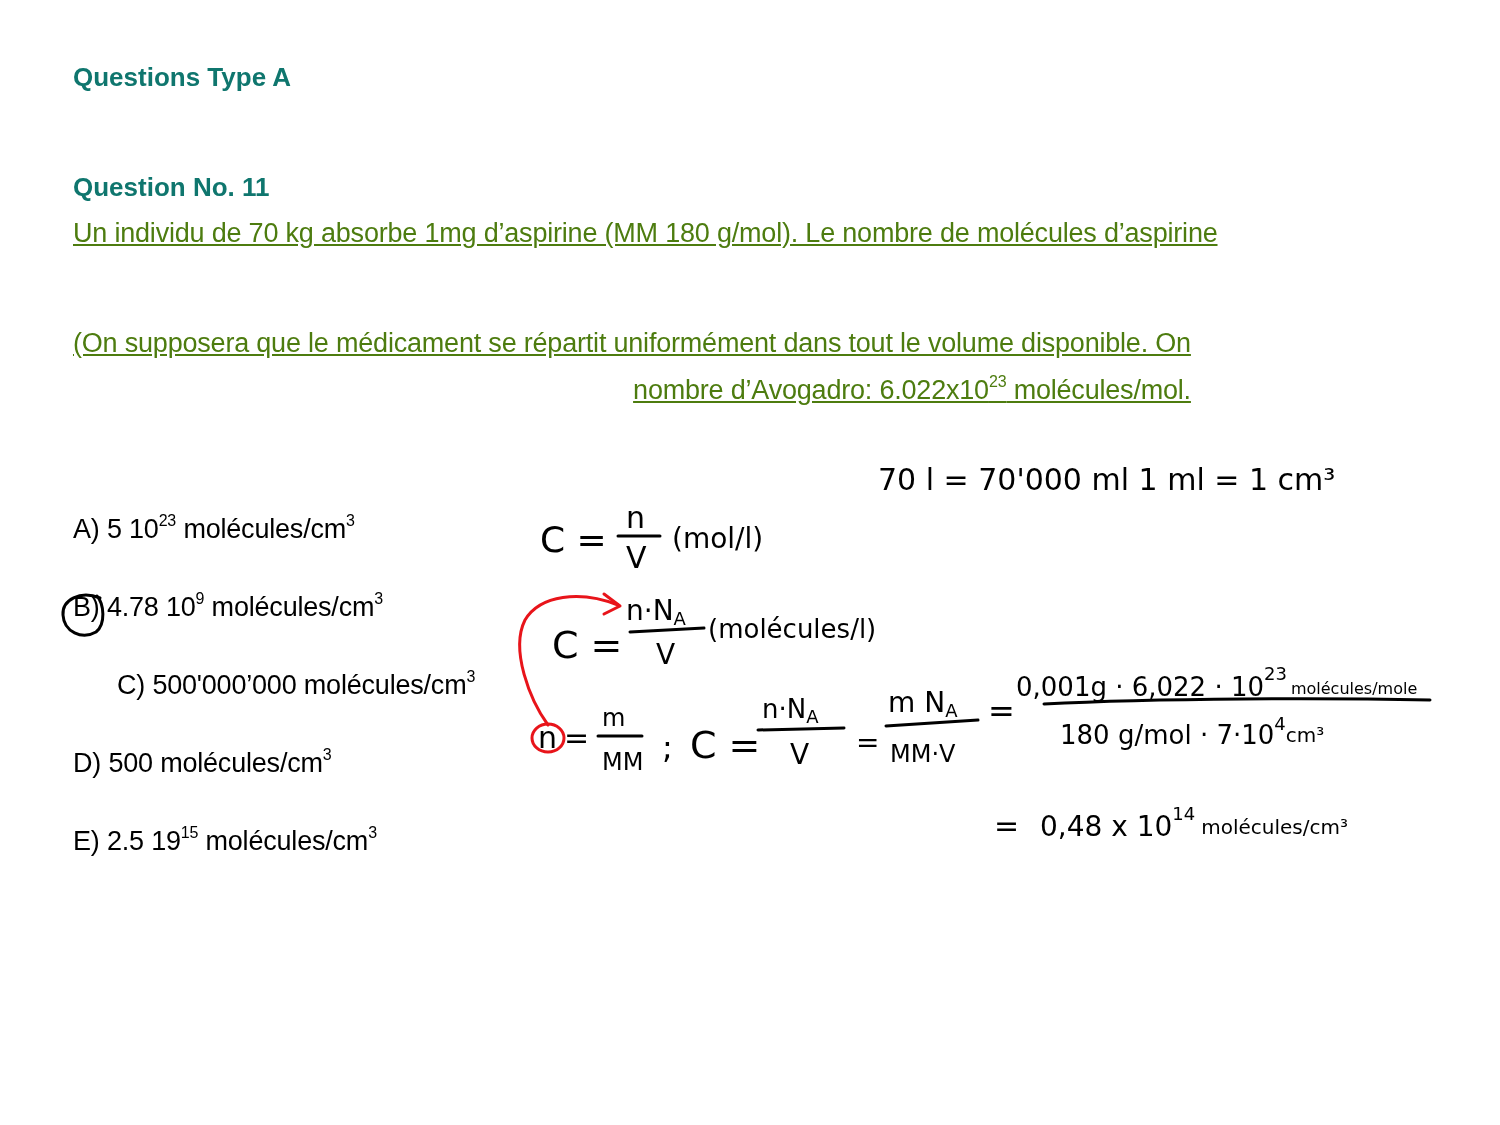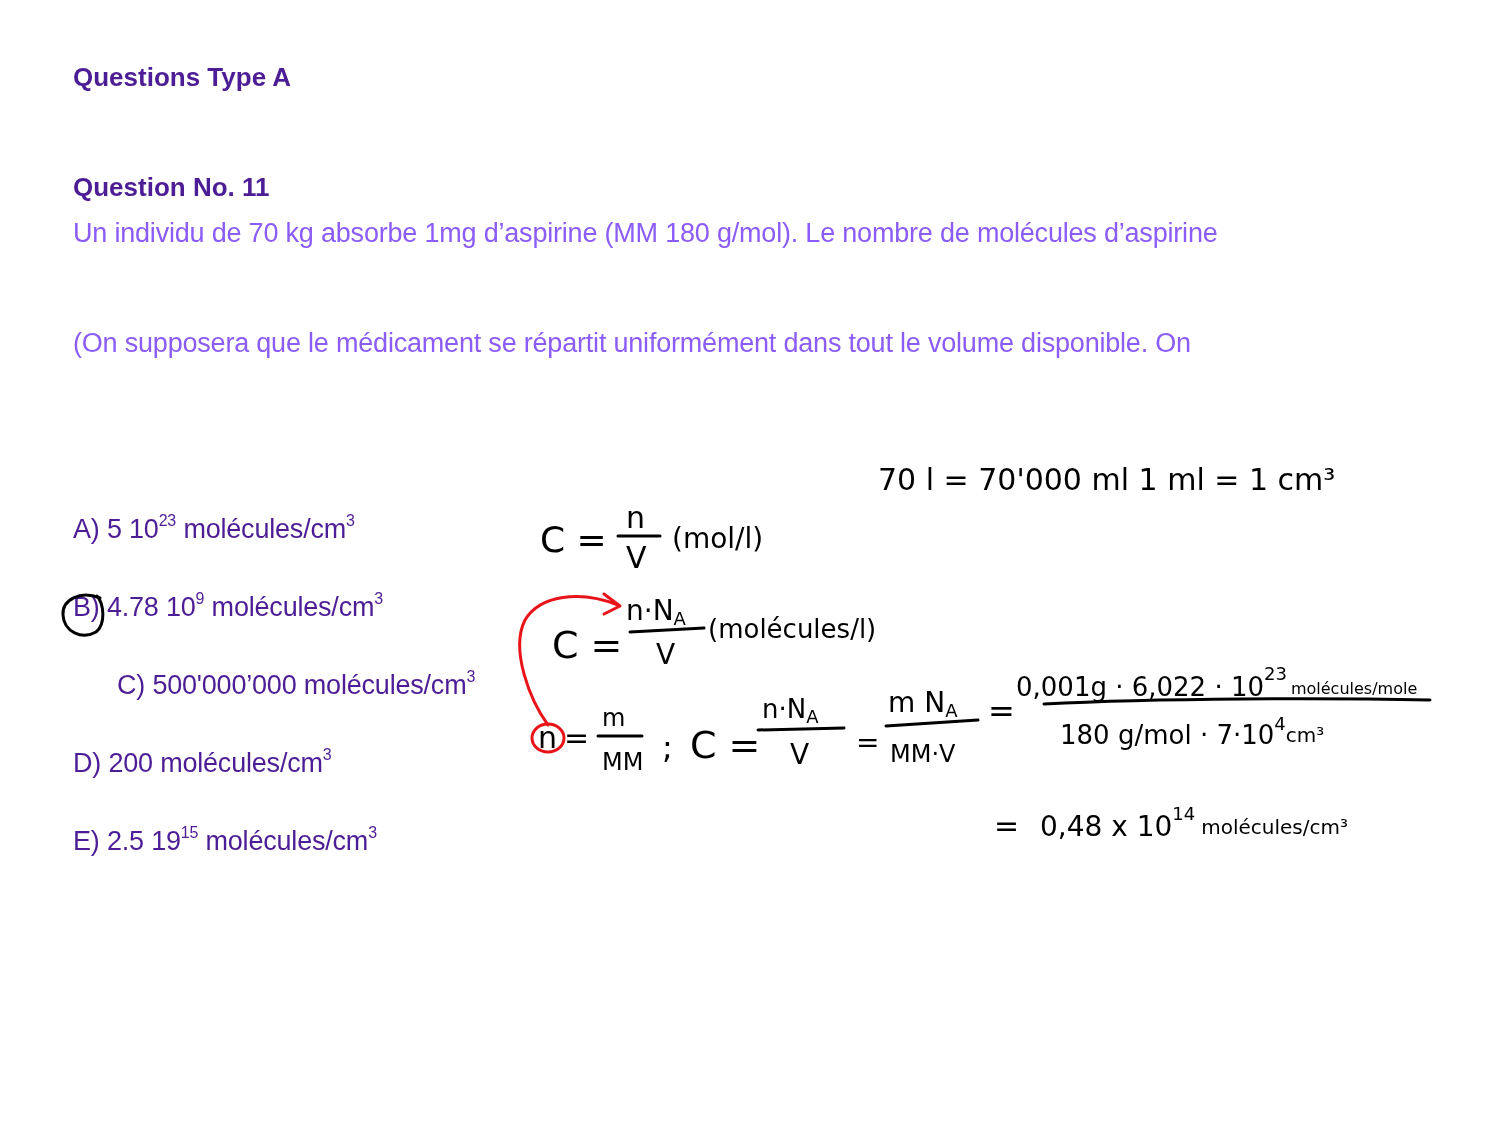--- a/index.html
+++ b/index.html
@@ -1,51 +1,52 @@
 <!DOCTYPE html>
 <html><head>
   <meta charset="utf-8">
   <style>
     html, body { margin: 0; padding: 0; background: #ffffff; }
     body { width: 1500px; height: 1125px; position: relative; overflow: hidden; font-family: "Liberation Sans", sans-serif; color: #262626; }
     .abs { position: absolute; white-space: nowrap; }
-    .h1 { font-weight: bold; font-size: 26px; color: #4c1d95; letter-spacing: 0; }
-    .para { font-size: 27px; line-height: 47px; color: #8b5cf6; letter-spacing: -0.2px; }
-    .opt { font-size: 27px; color: #4c1d95; letter-spacing: -0.2px; text-align: center; }
+    .h1 { font-weight: bold; font-size: 26px; color: #0f766e; letter-spacing: 0; }
+    .para { font-size: 27px; line-height: 47px; color: #4d7c0f; letter-spacing: -0.2px; text-decoration: underline; }
+    .opt { font-size: 27px; color: #000000; letter-spacing: -0.2px; text-align: center; }
     sup { font-size: 16px; vertical-align: 0; position: relative; top: -12px; }
     .hand { position: absolute; left: 0; top: 0; width: 1500px; height: 1125px; pointer-events: none; }
     .hand text { font-family: "DejaVu Sans", sans-serif; fill: #000; }
     .ink { stroke: #000; fill: none; stroke-width: 3; stroke-linecap: round; stroke-linejoin: round; }
     .red { stroke: #e8141a; fill: none; stroke-width: 3; stroke-linecap: round; stroke-linejoin: round; }
   </style>
 </head>
 <body>
 
 <div class="abs h1" style="left:73px; top:62px;">Questions Type A</div>
 <div class="abs h1" style="left:73px; top:140px;margin-top:32px;">Question No. 11</div>
 
 <div class="abs para" style="left:73px; top:210px;">
   <div>Un individu de 70 kg absorbe 1mg d’aspirine (MM 180 g/mol). Le nombre de molécules d’aspirine</div>
 </div>
 
 <div class="abs para" style="left:73px; top:320px;text-align:right;">
   <div>(On supposera que le médicament se répartit uniformément dans tout le volume disponible. On</div>
+  <div><span>nombre d’Avogadro: 6.022x10</span><sup>23</sup><span> molécules/mol.</span></div>
 </div>
 
 <div class="abs opt" style="left:73px; top:514px;">
   <span>A)</span><span> 5 10</span><sup>23</sup><span> molécules/cm</span><sup>3</sup>
 </div>
 <div class="abs opt" style="left:73px; top:592px;">
   <span>B)</span><span> 4.78 10</span><sup>9</sup><span> molécules/cm</span><sup>3</sup>
 </div>
 <div class="abs opt" style="left:73px; top:670px;margin-left:44px;">
   <span>C)</span><span> 500'000’000</span><span> molécules/cm</span><sup>3</sup>
 </div>
 <div class="abs opt" style="left:73px; top:748px;">
-  <span>D)</span><span> 200</span><span> molécules/cm</span><sup>3</sup>
+  <span>D)</span><span> 500</span><span> molécules/cm</span><sup>3</sup>
 </div>
 <div class="abs opt" style="left:73px; top:826px;">
   <span>E)</span><span> 2.5 19</span><sup>15</sup><span> molécules/cm</span><sup>3</sup>
 </div>
 
 <svg class="hand" viewBox="0 0 1500 1125">
 
   <path class="ink" d="M100,598 C80,590 62,600 63,615 C64,632 82,640 96,632 C106,624 104,604 97,596"></path>
 
   <text x="878" y="490" font-size="30">70 l = 70'000 ml    1 ml = 1 cm³</text>

